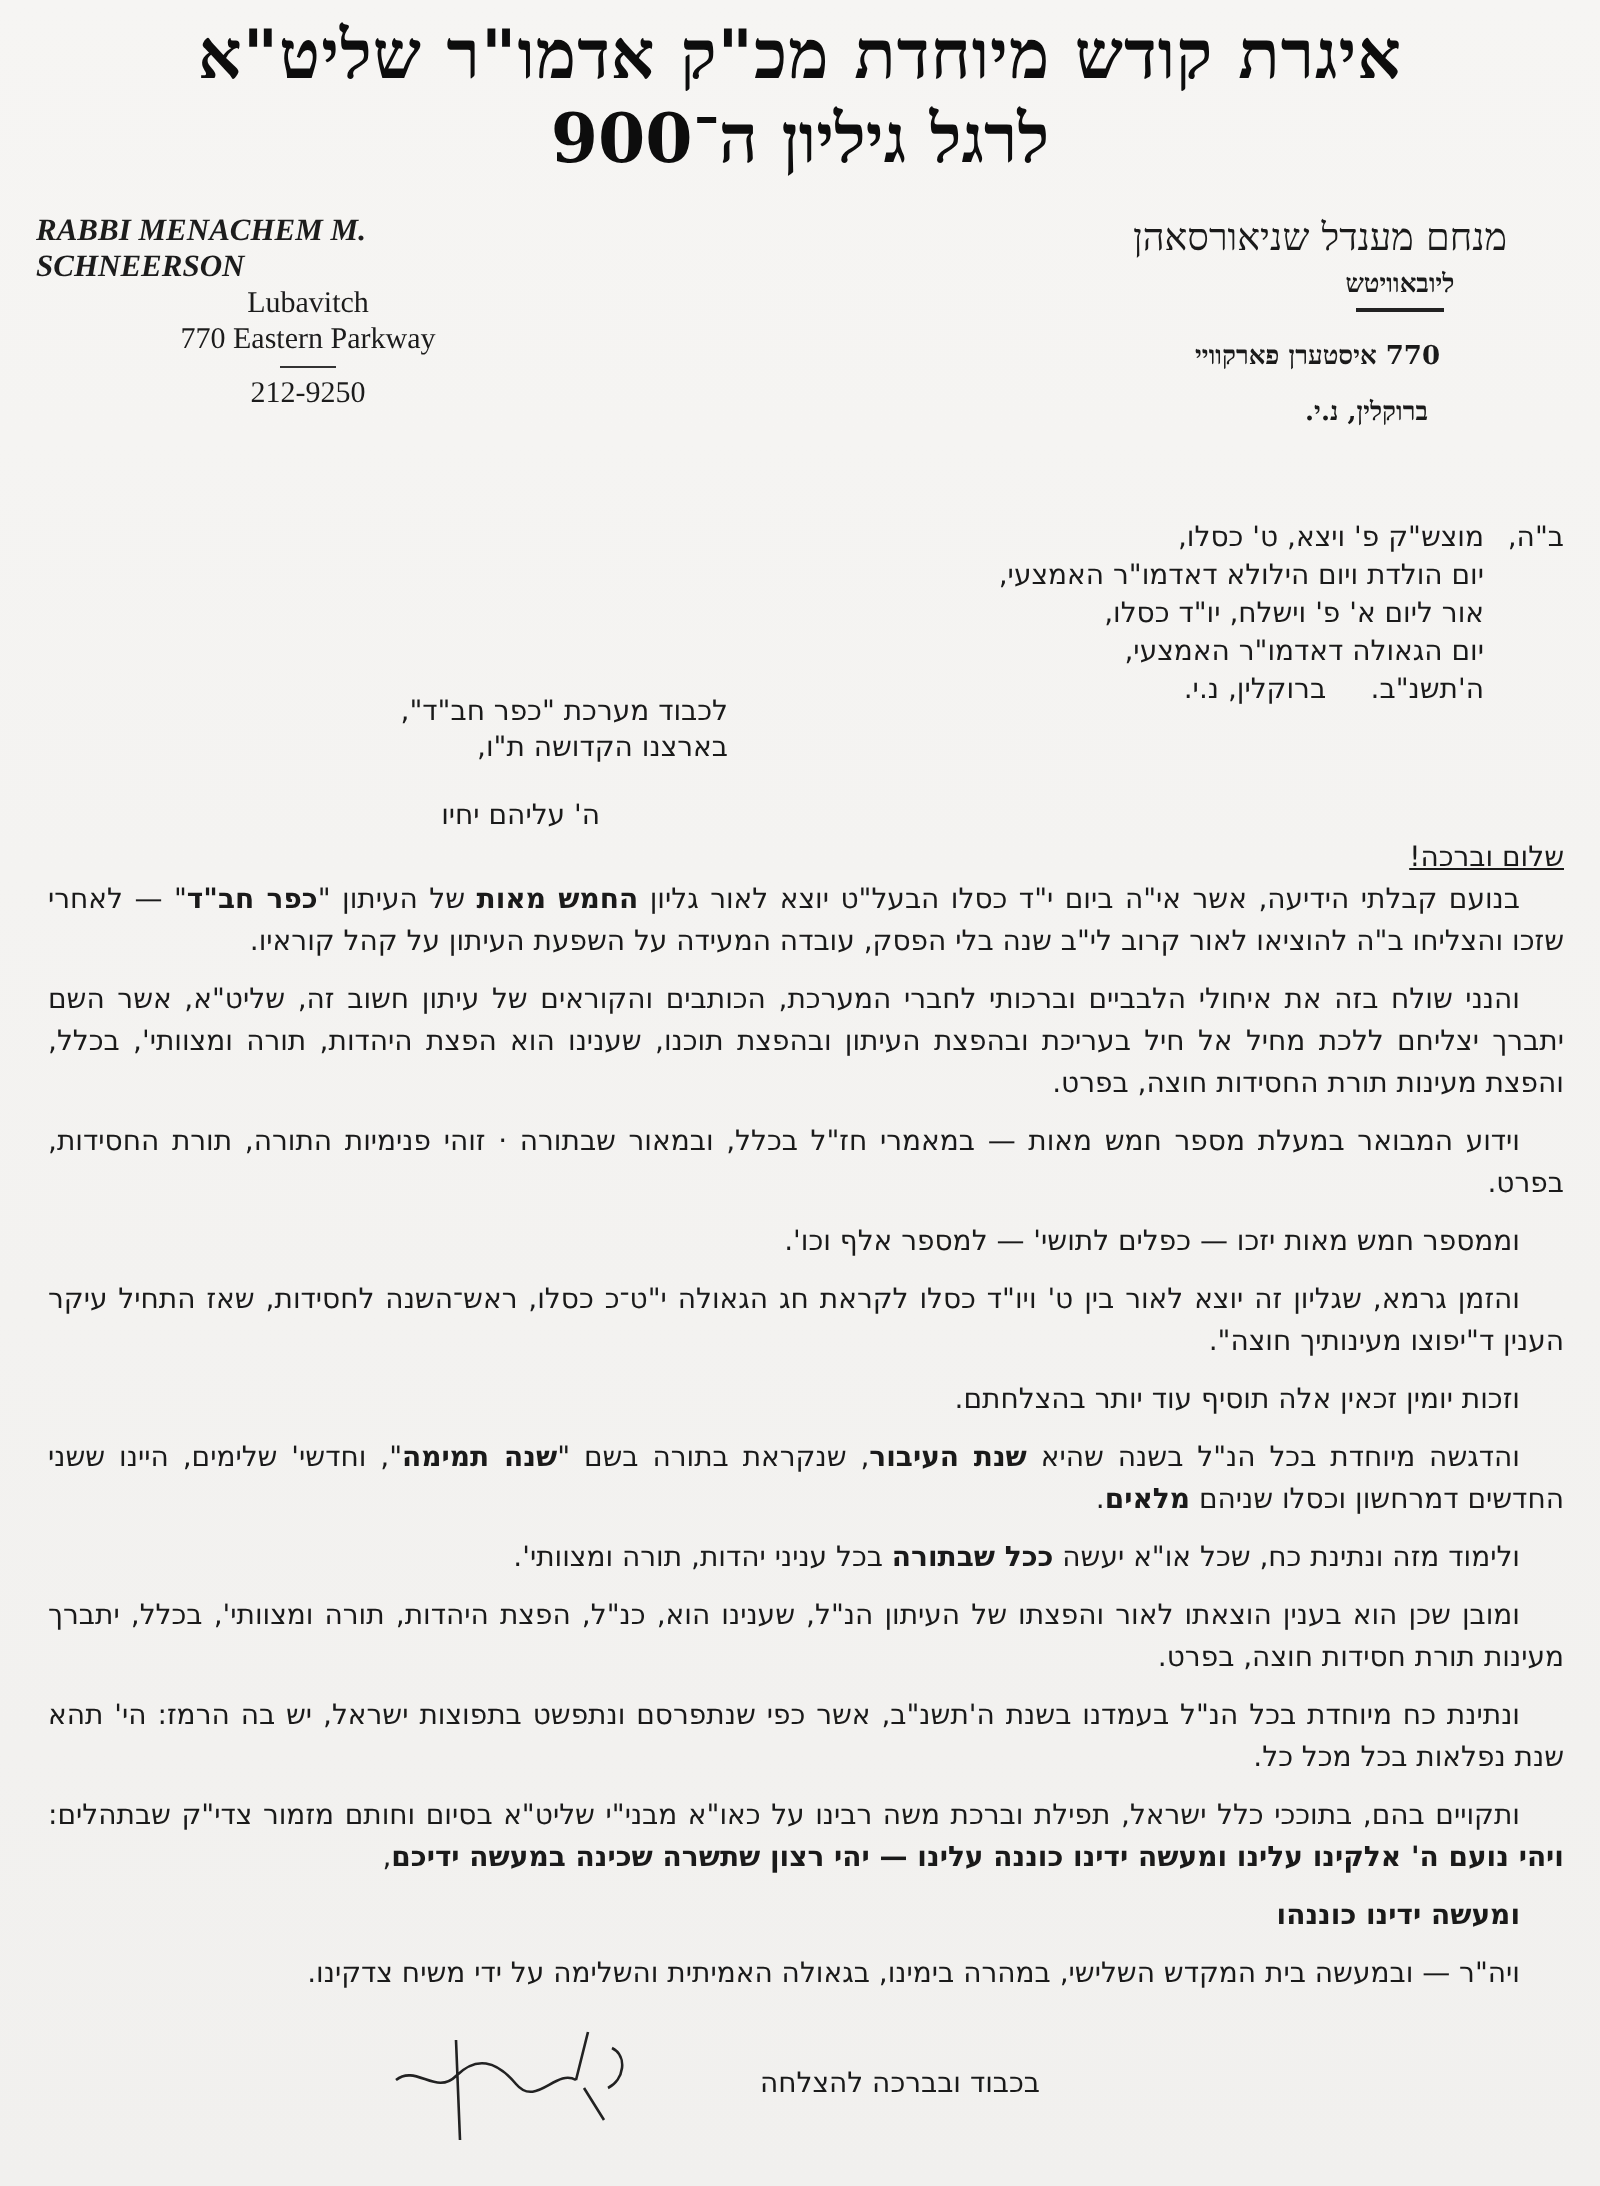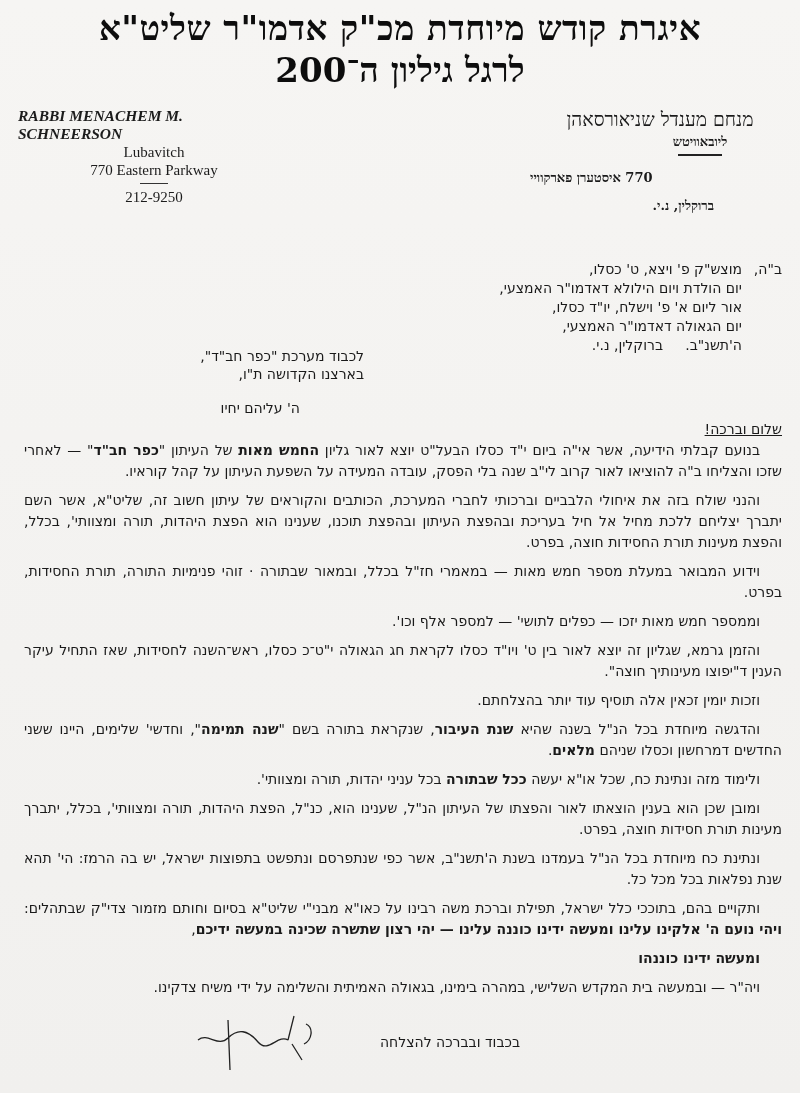--- a/index.html
+++ b/index.html
@@ -26,21 +26,21 @@
   .lh-en .name { font-style: italic; font-weight: bold; font-size: 15.5px; margin-left: 10px; display:block; text-align:left; padding-left:8px;}
   .lh-en .rule { width: 28px; height: 1px; background: #333; margin: 4px auto 4px; position: relative; left: 14px;}
   .lh-en .sub { display:block; position: relative; left: 14px; }
   .lh-he {
     position: absolute; right: 10px; top: 108px; width: 260px; direction: rtl; text-align: center;
     font-family: "DejaVu Serif", serif; color: #1a1a1a;
   }
   .lh-he .name { font-size: 19px; text-align: center; display:block; }
   .lh-he .city { font-size: 13px; font-weight: bold; display:block; position: relative; left: 40px; margin-top:3px;}
   .lh-he .rule { width: 44px; height: 2px; background: #222; margin: 4px auto 14px; position: relative; left: 40px;}
-  .lh-he .addr { font-size: 13px; font-weight: bold; display:block; text-align:left; padding-right: 70px; }
+  .lh-he .addr { font-size: 13px; font-weight: bold; display:block; text-align:right; padding-right: 70px; }
   .lh-he .addr2 { font-size: 13px; font-weight: bold; display:block; text-align:right; padding-right: 76px; margin-top: 12px;}
   .dateblock {
     position: absolute; right: 18px; top: 260px; width: 400px;
     direction: rtl; font-size: 14px; line-height: 19px; color: #1a1a1a;
   }
   .dateblock .row { display: flex; }
   .dateblock .bh { width: 40px; }
   .dateblock .indent { padding-right: 40px; }
   .addressee {
     position: absolute; right: 436px; top: 347px; width: 300px;
@@ -57,21 +57,21 @@
   .closing { position: absolute; right: 280px; top: 1034px; direction: rtl; font-size: 14px; }
   .signature { position: absolute; left: 188px; top: 1010px; width: 140px; height: 62px; }
 </style>
 </head>
 <body>
 
 <div class="page">
 
   <div class="title">
     <div class="l1">איגרת קודש מיוחדת מכ"ק אדמו"ר שליט"א</div>
-    <div class="l2">לרגל גיליון ה־200</div>
+    <div class="l2">לרגל גיליון ה־900</div>
   </div>
 
   <div class="lh-en">
     <span class="name">RABBI MENACHEM M. SCHNEERSON</span>
     <span class="sub">Lubavitch</span>
     <span class="sub">770 Eastern Parkway</span>
     <div class="rule"></div>
     <span class="sub">212-9250</span>
   </div>
 

